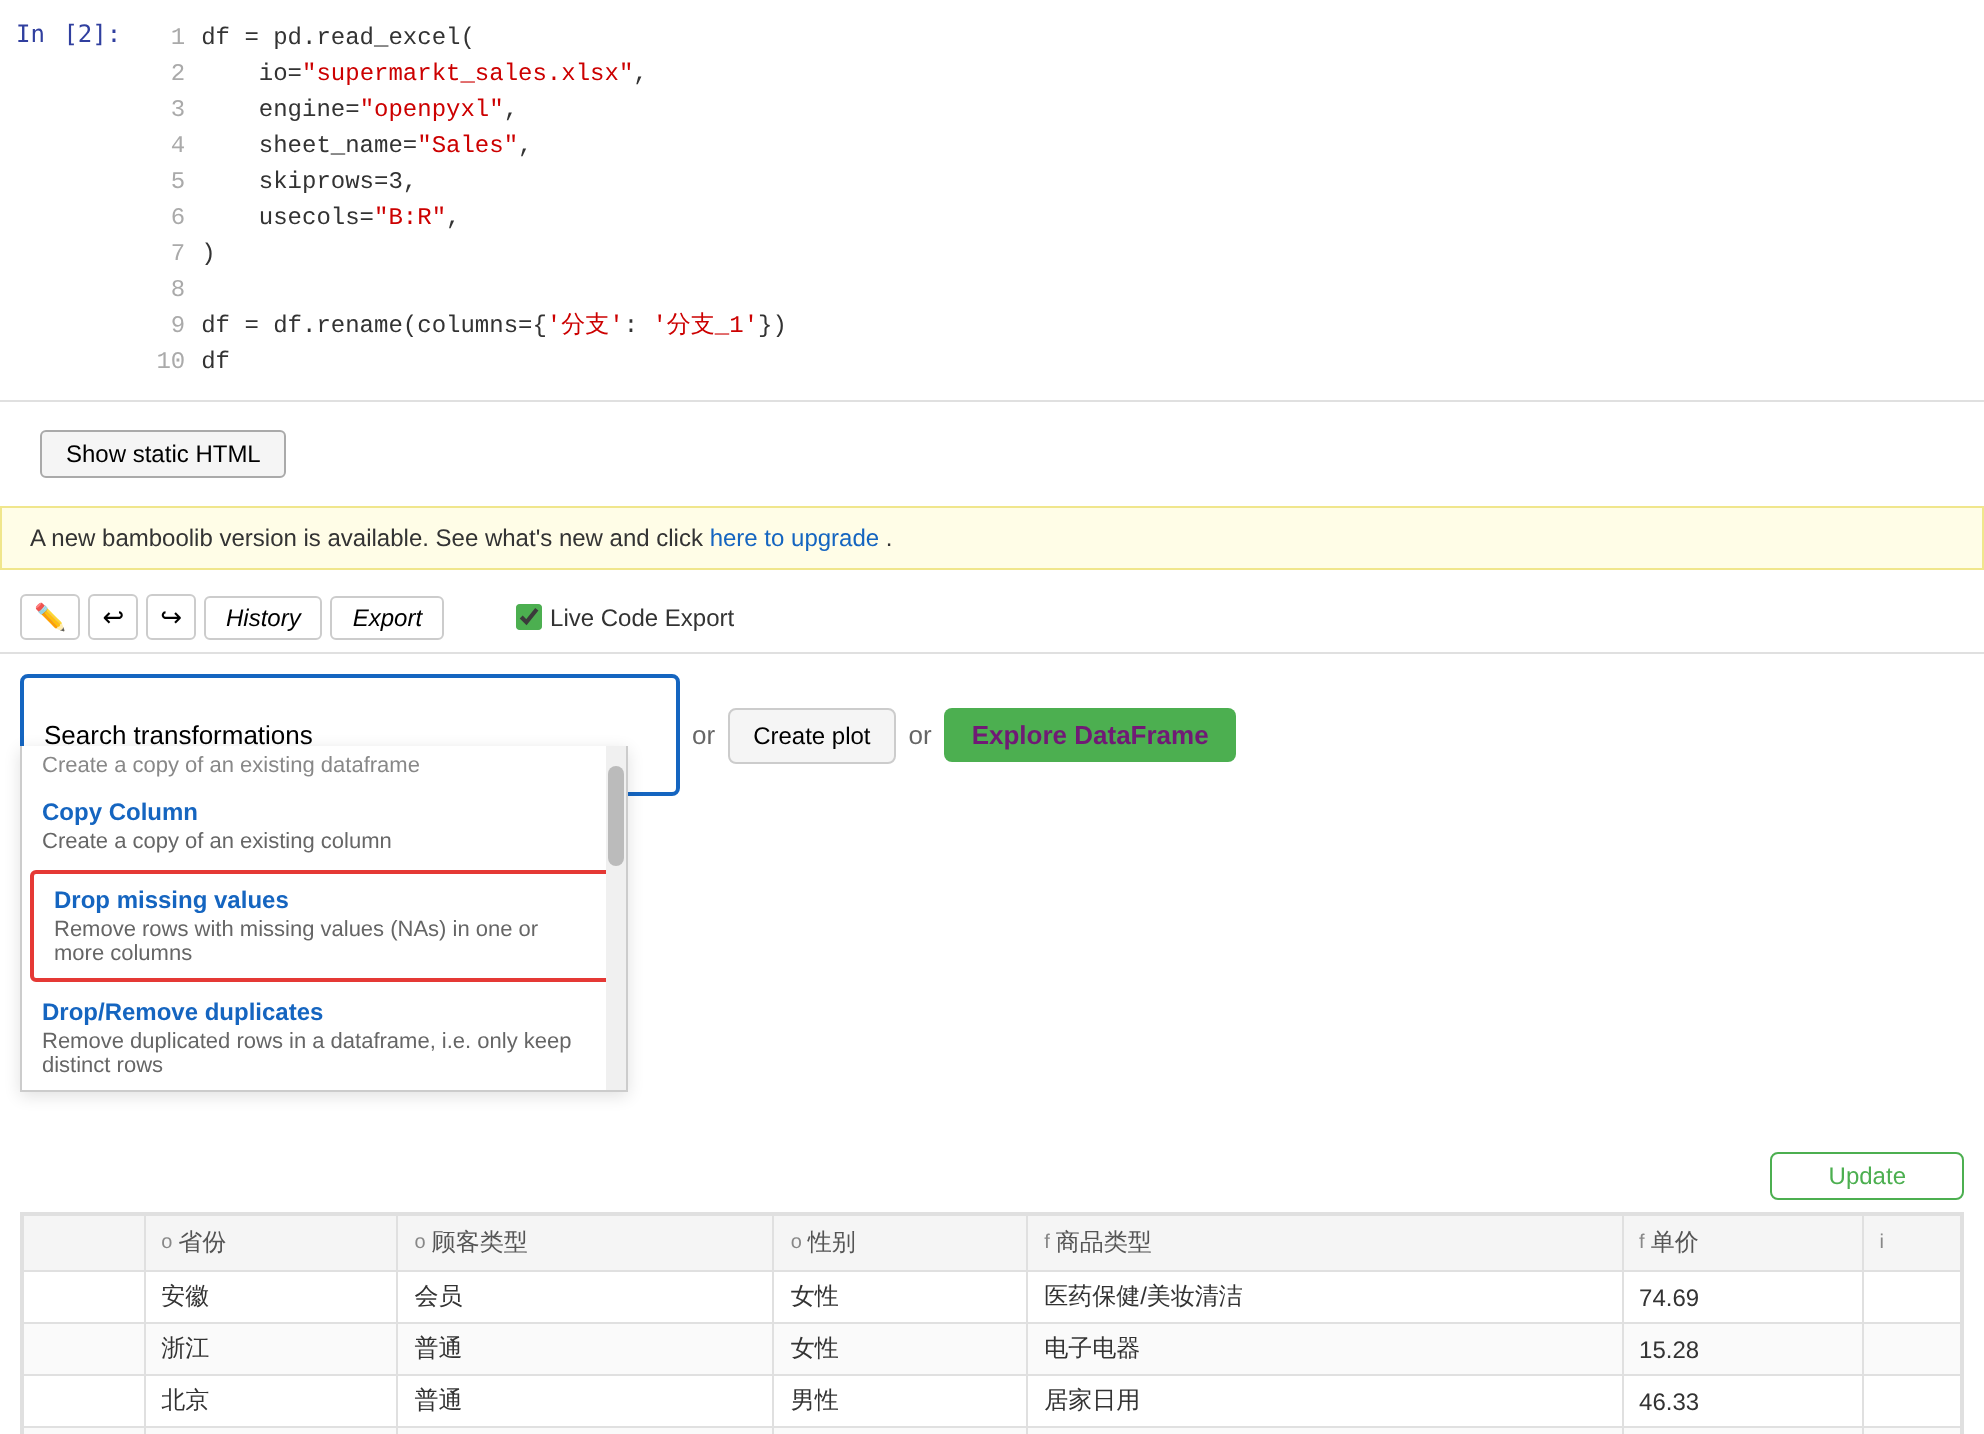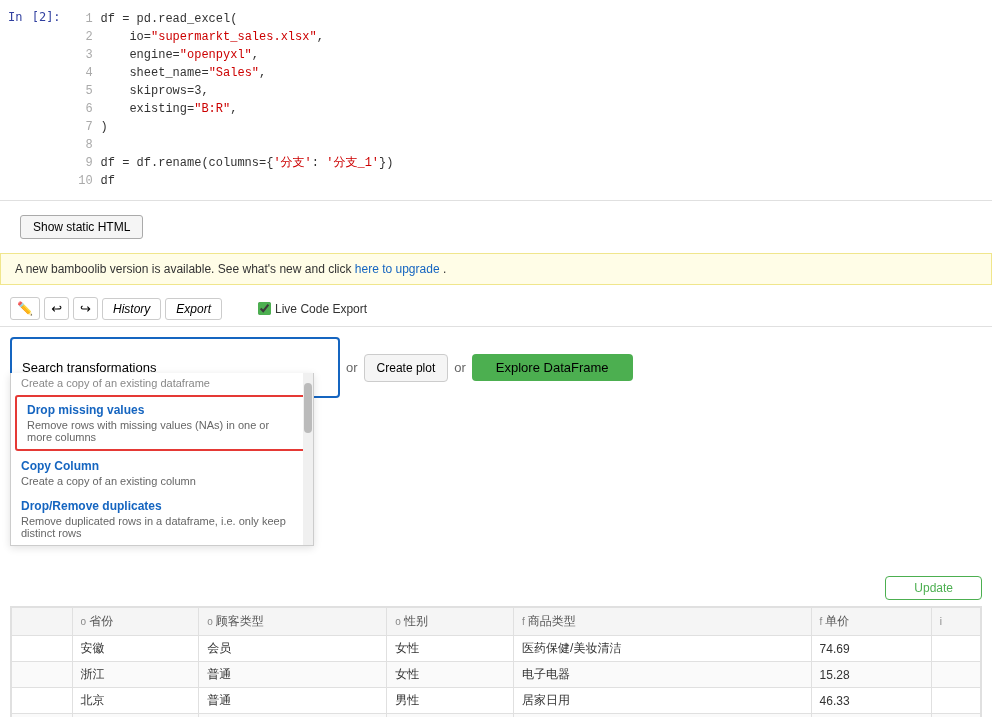--- a/index.html
+++ b/index.html
@@ -32,21 +32,21 @@
     .toolbar-checkbox input { accent-color: #4caf50; }
 
     
     .content-area { display: flex; flex-direction: column; padding: 10px; }
 
     
     .search-row { display: flex; align-items: center; gap: 6px; margin-bottom: 4px; position: relative; }
     .search-input { border: 2px solid #1565C0; border-radius: 4px; padding: 21px 10px; font-size: 13px; width: 330px; outline: none; }
     .or-text { color: #666; font-size: 13px; }
     .create-plot-btn { border: 1px solid #ccc; background: #f5f5f5; border-radius: 4px; padding: 6px 12px; cursor: pointer; font-size: 12px; }
-    .explore-btn { background: #4caf50; color: #000000; border: none; border-radius: 4px; padding: 6px 24px; cursor: pointer; font-size: 13px; font-weight: normal; }
+    .explore-btn { background: #4caf50; color: #701a75; border: none; border-radius: 4px; padding: 6px 14px; cursor: pointer; font-size: 13px; font-weight: bold; }
 
     
     .dropdown-list { position: absolute; top: 36px; left: 0; width: 304px; background: #fff; border: 1px solid #ccc; border-top: none; z-index: 100; box-shadow: 0 2px 8px rgba(0,0,0,0.12); }
     .dropdown-item { padding: 6px 10px; cursor: pointer; }
     .dropdown-item-title { font-weight: bold; font-size: 12px; color: #1565C0; }
     .dropdown-item-desc { font-size: 11px; color: #666; margin-top: 2px; }
     .dropdown-item.highlighted { border: 2px solid #e53935; border-radius: 3px; margin: 2px 4px; }
     .dropdown-item.highlighted .dropdown-item-title { color: #1565C0; }
     .dropdown-scroll { max-height: 200px; overflow-y: auto; }
 
@@ -74,21 +74,21 @@
     <div class="cell-label">
       <span>In</span>
       <span style="color:#303F9F;margin-left:2px;">[2]:</span>
     </div>
     <div class="code-content">
       <span class="code-line"><span class="line-num">1</span><span class="kw-black">df = pd.read_excel(</span></span>
       <span class="code-line"><span class="line-num">2</span><span class="kw-black">    io=</span><span class="str-red">"supermarkt_sales.xlsx"</span><span class="kw-black">,</span></span>
       <span class="code-line"><span class="line-num">3</span><span class="kw-black">    engine=</span><span class="str-red">"openpyxl"</span><span class="kw-black">,</span></span>
       <span class="code-line"><span class="line-num">4</span><span class="kw-black">    sheet_name=</span><span class="str-red">"Sales"</span><span class="kw-black">,</span></span>
       <span class="code-line"><span class="line-num">5</span><span class="kw-black">    skiprows=3,</span></span>
-      <span class="code-line"><span class="line-num">6</span><span class="kw-black">    existing=</span><span class="str-red">"B:R"</span><span class="kw-black">,</span></span>
+      <span class="code-line"><span class="line-num">6</span><span class="kw-black">    usecols=</span><span class="str-red">"B:R"</span><span class="kw-black">,</span></span>
       <span class="code-line"><span class="line-num">7</span><span class="kw-black">)</span></span>
       <span class="code-line"><span class="line-num">8</span></span>
       <span class="code-line"><span class="line-num">9</span><span class="kw-black">df = df.rename(columns={</span><span class="str-red">'分支'</span><span class="kw-black">: </span><span class="str-red">'分支_1'</span><span class="kw-black">})</span></span>
       <span class="code-line"><span class="line-num">10</span><span class="kw-black">df</span></span>
     </div>
   </div>
 
   <div style="padding: 6px 10px;">
     <button class="show-html-btn">Show static HTML</button>
   </div>
@@ -119,28 +119,28 @@
         
         <div class="dropdown-list">
           <div style="position:relative;">
 
             <div class="dropdown-scroll">
 
               <div class="dropdown-item" style="color:#888;font-size:11px;padding:4px 10px;">
                 <span>Create a copy of an existing dataframe</span>
               </div>
 
+              <div class="dropdown-item">
+                <div class="dropdown-item-title">Copy Column</div>
+                <div class="dropdown-item-desc">Create a copy of an existing column</div>
+              </div>
+
               <div class="dropdown-item highlighted">
                 <div class="dropdown-item-title">Drop missing values</div>
                 <div class="dropdown-item-desc">Remove rows with missing values (NAs) in one or more columns</div>
-              </div>
-
-              <div class="dropdown-item">
-                <div class="dropdown-item-title">Copy Column</div>
-                <div class="dropdown-item-desc">Create a copy of an existing column</div>
               </div>
 
               <div class="dropdown-item">
                 <div class="dropdown-item-title">Drop/Remove duplicates</div>
                 <div class="dropdown-item-desc">Remove duplicated rows in a dataframe, i.e. only keep distinct rows</div>
               </div>
             </div>
 
             <div style="position:absolute;right:0;top:0;bottom:0;width:10px;background:#f0f0f0;">
               <div style="width:8px;height:50px;background:#bbb;border-radius:4px;margin:2px auto;margin-top:10px;"></div>

